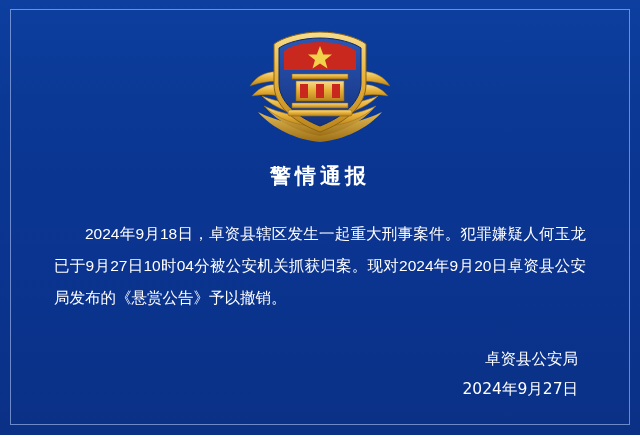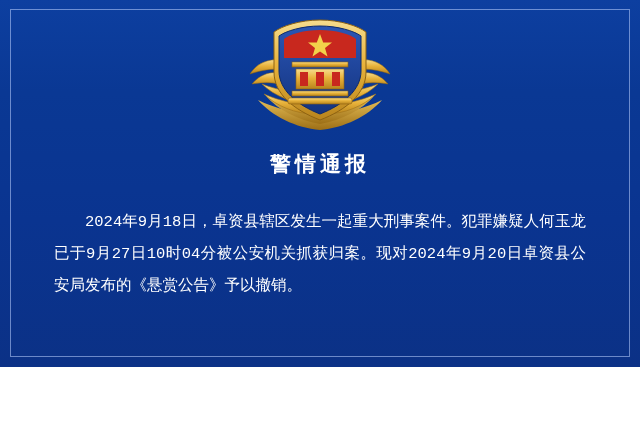--- a/index.html
+++ b/index.html
@@ -10,25 +10,25 @@
   body {
     width: 640px;
     height: 441px;
     overflow: hidden;
     font-family: "Liberation Sans", sans-serif;
   }
 
   .poster {
     position: relative;
     width: 640px;
-    height: 367px;
+    height: 435px;
     box-sizing: border-box;
     background:
       linear-gradient(180deg, #0d3fa0 0%, #0a3894 25%, #0a3490 60%, #0b3186 100%);
-    padding: 8px 10px 10px 10px;
+    padding: 20px 10px 10px 10px;
   }
 
   
   .frame {
     position: absolute;
     left: 10px;
     top: 9px;
     right: 10px;
     bottom: 10px;
     border: 1px solid rgba(190, 210, 255, 0.55);
@@ -61,21 +61,21 @@
     margin-top: 12px;
     font-family: "DejaVu Sans", "Liberation Sans", sans-serif;
   }
 
   .body-text {
     margin: 28px 44px 5px 44px;
     color: #ffffff;
     font-size: 15.5px;
     line-height: 32px;
     text-align: justify;
-    font-family: Liberation Mono, monospace;
+    font-family: Liberation Sans, sans-serif;
   }
 
   .para {
     text-indent: 2em;
     margin: 0 0 4px 0;
   }
 
   .sign {
     margin: 30px 52px 0 0;
     color: #ffffff;
@@ -155,14 +155,18 @@
       </svg>
     </div>
   </div>
 
   <div class="title">警情通报</div>
 
   <div class="body-text">
     <p class="para">2024年9月18日，卓资县辖区发生一起重大刑事案件。犯罪嫌疑人何玉龙已于9月27日10时04分被公安机关抓获归案。现对2024年9月20日卓资县公安局发布的《悬赏公告》予以撤销。</p>
   </div>
 
+  <div class="sign">
+    <div>卓资县公安局</div>
+    <div>2024年9月27日</div>
+  </div>
 
 </div>
 
 </body></html>

